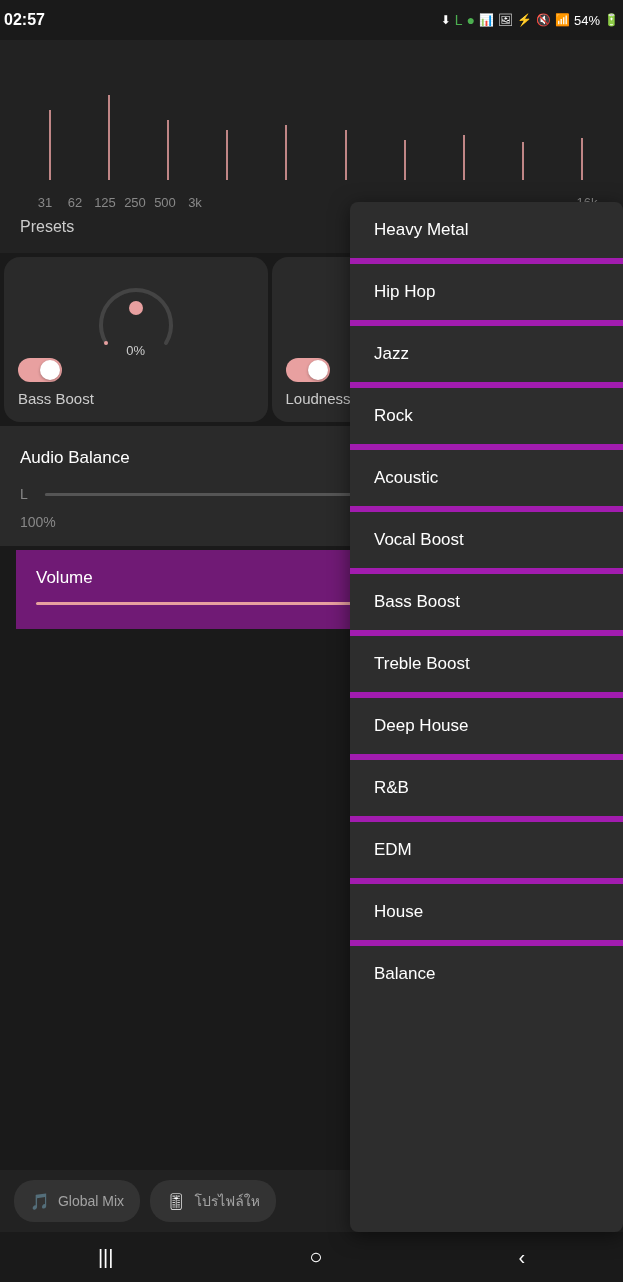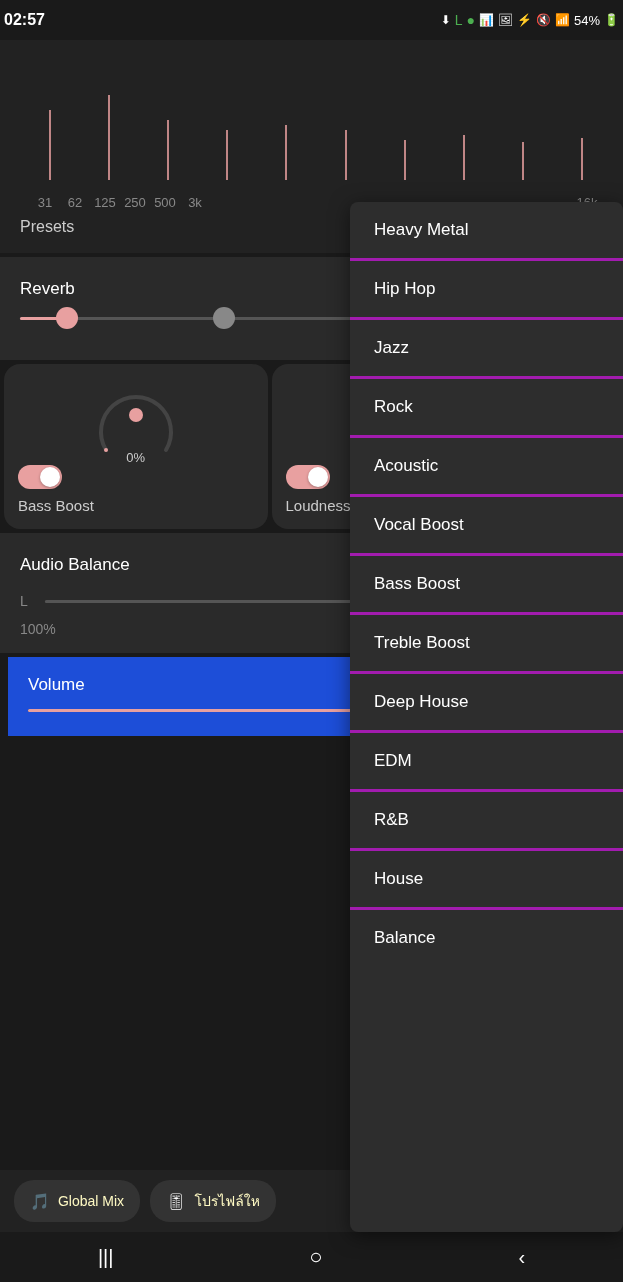--- a/index.html
+++ b/index.html
@@ -265,22 +265,22 @@
       margin-top: 12px;
     }
 
     .balance-value {
       font-size: 14px;
       color: #888;
     }
 
     
     .volume-section {
-      background: #1d4ed8;
-      margin: 4px 8px;
+      background: #701a75;
+      margin: 4px 16px;
       padding: 18px 20px 16px 20px;
     }
 
     
     .bottom-bar {
       position: absolute;
       bottom: 50px;
       left: 0;
       right: 0;
       display: flex;
@@ -294,21 +294,21 @@
       border-radius: 20px;
       padding: 10px 16px;
       display: flex;
       align-items: center;
       gap: 8px;
       cursor: pointer;
     }
 
     .bottom-btn-text {
       font-size: 14px;
-      color: #fef9c3;
+      color: #a3a3a3;
     }
 
     
     .nav-bar {
       position: absolute;
       bottom: 0;
       left: 0;
       right: 0;
       height: 50px;
       background: #1a1a1a;
@@ -334,21 +334,21 @@
       z-index: 100;
       overflow-y: auto;
       box-shadow: 0 4px 20px rgba(0,0,0,0.5);
     }
 
     .dropdown-item {
       padding: 18px 24px;
       font-size: 17px;
       color: #ffffff;
       cursor: pointer;
-      border-bottom: 3px solid #a21caf;
+      border-bottom: 6px solid #a21caf;
     }
 
     .dropdown-item:last-child {
       border-bottom: none;
     }
 
     
     .eq-line {
       width: 2px;
       background: #e8a0a0;
@@ -435,35 +435,20 @@
       <span class="eq-freq-label">500</span>
       <span class="eq-freq-label">3k</span>
       <span class="eq-freq-label" style="margin-left:auto;">16k</span>
     </div>
 
     <div class="presets-row">
       <span class="presets-label">Presets</span>
     </div>
   </div>
 
-  <div class="reverb-section">
-    <div class="section-header">
-      <span class="section-title">Reverb</span>
-      <div class="toggle"></div>
-    </div>
-    <div class="slider-row">
-      <div class="slider-track" style="flex:1;">
-        <div class="slider-fill" style="width:8%;"></div>
-        <div class="slider-thumb" style="left:8%; background:#e8a0a0;"></div>
-        <div class="slider-thumb" style="left:35%; background:#888;"></div>
-        <div class="slider-thumb" style="left:65%; background:#888;"></div>
-      </div>
-    </div>
-    <div class="reverb-label">None</div>
-  </div>
 
   <div class="effects-row">
 
     <div class="effect-card">
       <div class="knob-container">
         <div class="knob">
           <svg viewBox="0 0 90 90">
             <path d="M 15 70 A 35 35 0 1 1 75 70" fill="none" stroke="#444" stroke-width="4" stroke-linecap="round"></path>
             <path d="M 15 70 A 35 35 0 0 1 15 70" fill="none" stroke="#e8a0a0" stroke-width="4" stroke-linecap="round"></path>
           </svg>
@@ -567,19 +552,19 @@
   <div class="dropdown-overlay">
     <div class="dropdown-item">Heavy Metal</div>
     <div class="dropdown-item">Hip Hop</div>
     <div class="dropdown-item">Jazz</div>
     <div class="dropdown-item">Rock</div>
     <div class="dropdown-item">Acoustic</div>
     <div class="dropdown-item">Vocal Boost</div>
     <div class="dropdown-item">Bass Boost</div>
     <div class="dropdown-item">Treble Boost</div>
     <div class="dropdown-item">Deep House</div>
+    <div class="dropdown-item">R&amp;B</div>
     <div class="dropdown-item">EDM</div>
-    <div class="dropdown-item">R&amp;B</div>
     <div class="dropdown-item">House</div>
     <div class="dropdown-item">Balance</div>
   </div>
 
 </div>
 
 </body></html>

